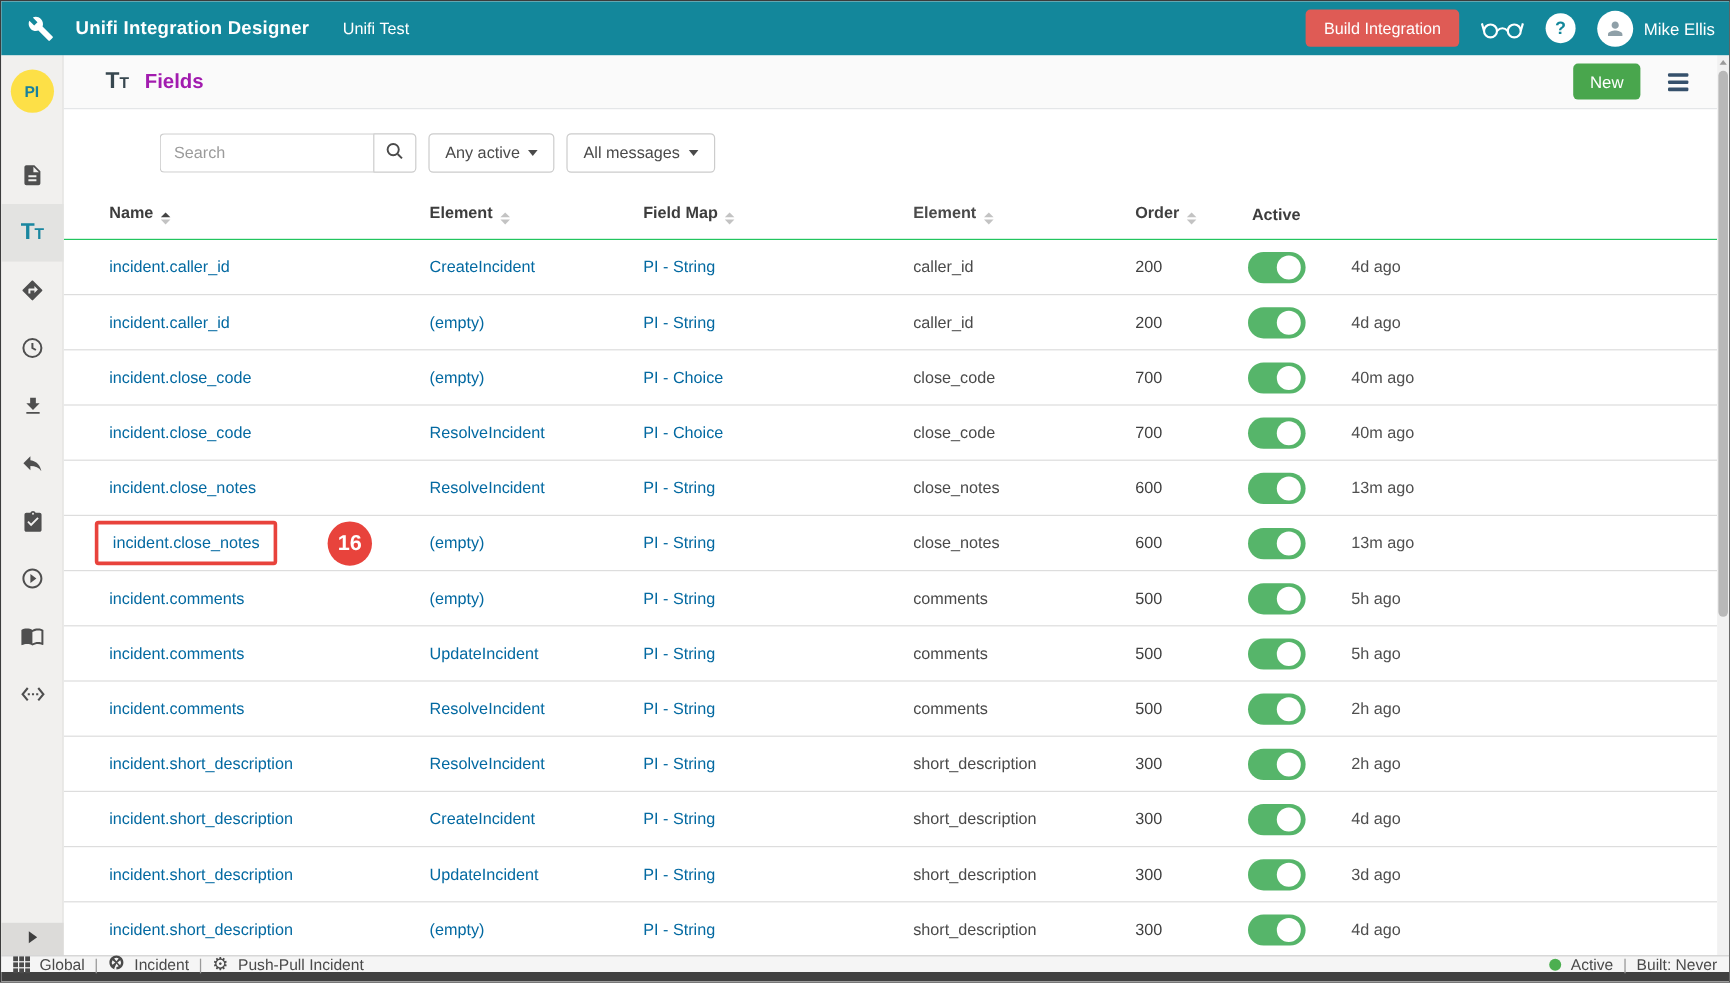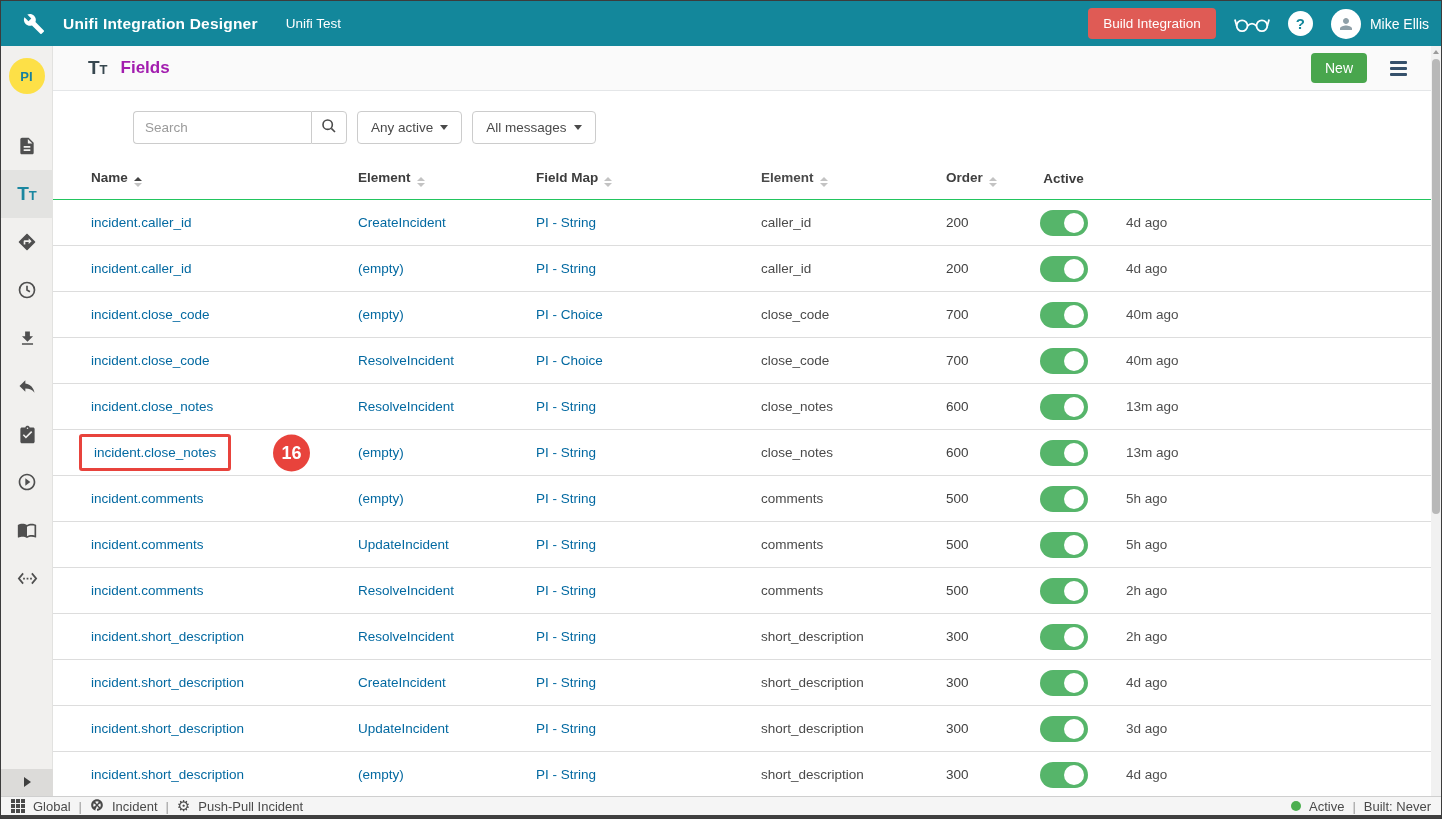--- a/index.html
+++ b/index.html
@@ -100,21 +100,21 @@
   
   .vscroll{ position:absolute; top:45px; right:0; width:10px; bottom:22px; background:#f1f1f1; z-index:25; }
   .vscroll .btn-up{ height:12px; display:flex; align-items:center; justify-content:center; }
   .vscroll .btn-up i{ width:0;height:0;border-left:3px solid transparent;border-right:3px solid transparent;
                       border-bottom:4px solid #9a9a9a; }
   .vscroll .thumb{ position:absolute; top:13px; left:1px; width:8px; height:455px; background:#b8b8b8;
                    border-radius:4px; }
 
   
   .statusbar{ position:absolute; left:0; right:0; bottom:0; height:22px; background:#f5f5f5;
-              border-top:1px solid #cfcfcf; border-bottom:3px solid #404040;
+              border-top:1px solid #cfcfcf; border-bottom:8px solid #404040;
               display:flex; align-items:center; padding:0 10px; font-size:13px; color:#4a4a4a; z-index:40; }
   .sb-left, .sb-right{ display:flex; align-items:center; gap:8px; }
   .sb-right{ margin-left:auto; }
   .sb-sep{ color:#9a9a9a; }
   .grid-icon{ display:grid; grid-template-columns:repeat(3,4px); grid-template-rows:repeat(3,4px); gap:1px; }
   .grid-icon i{ background:#4a4a4a; }
   .gear-glyph{ font-family:"DejaVu Sans", sans-serif; font-size:15px; color:#4a4a4a; line-height:1; }
   .status-dot{ width:10px; height:10px; border-radius:50%; background:#4caf50; }
 </style>
 </head>

